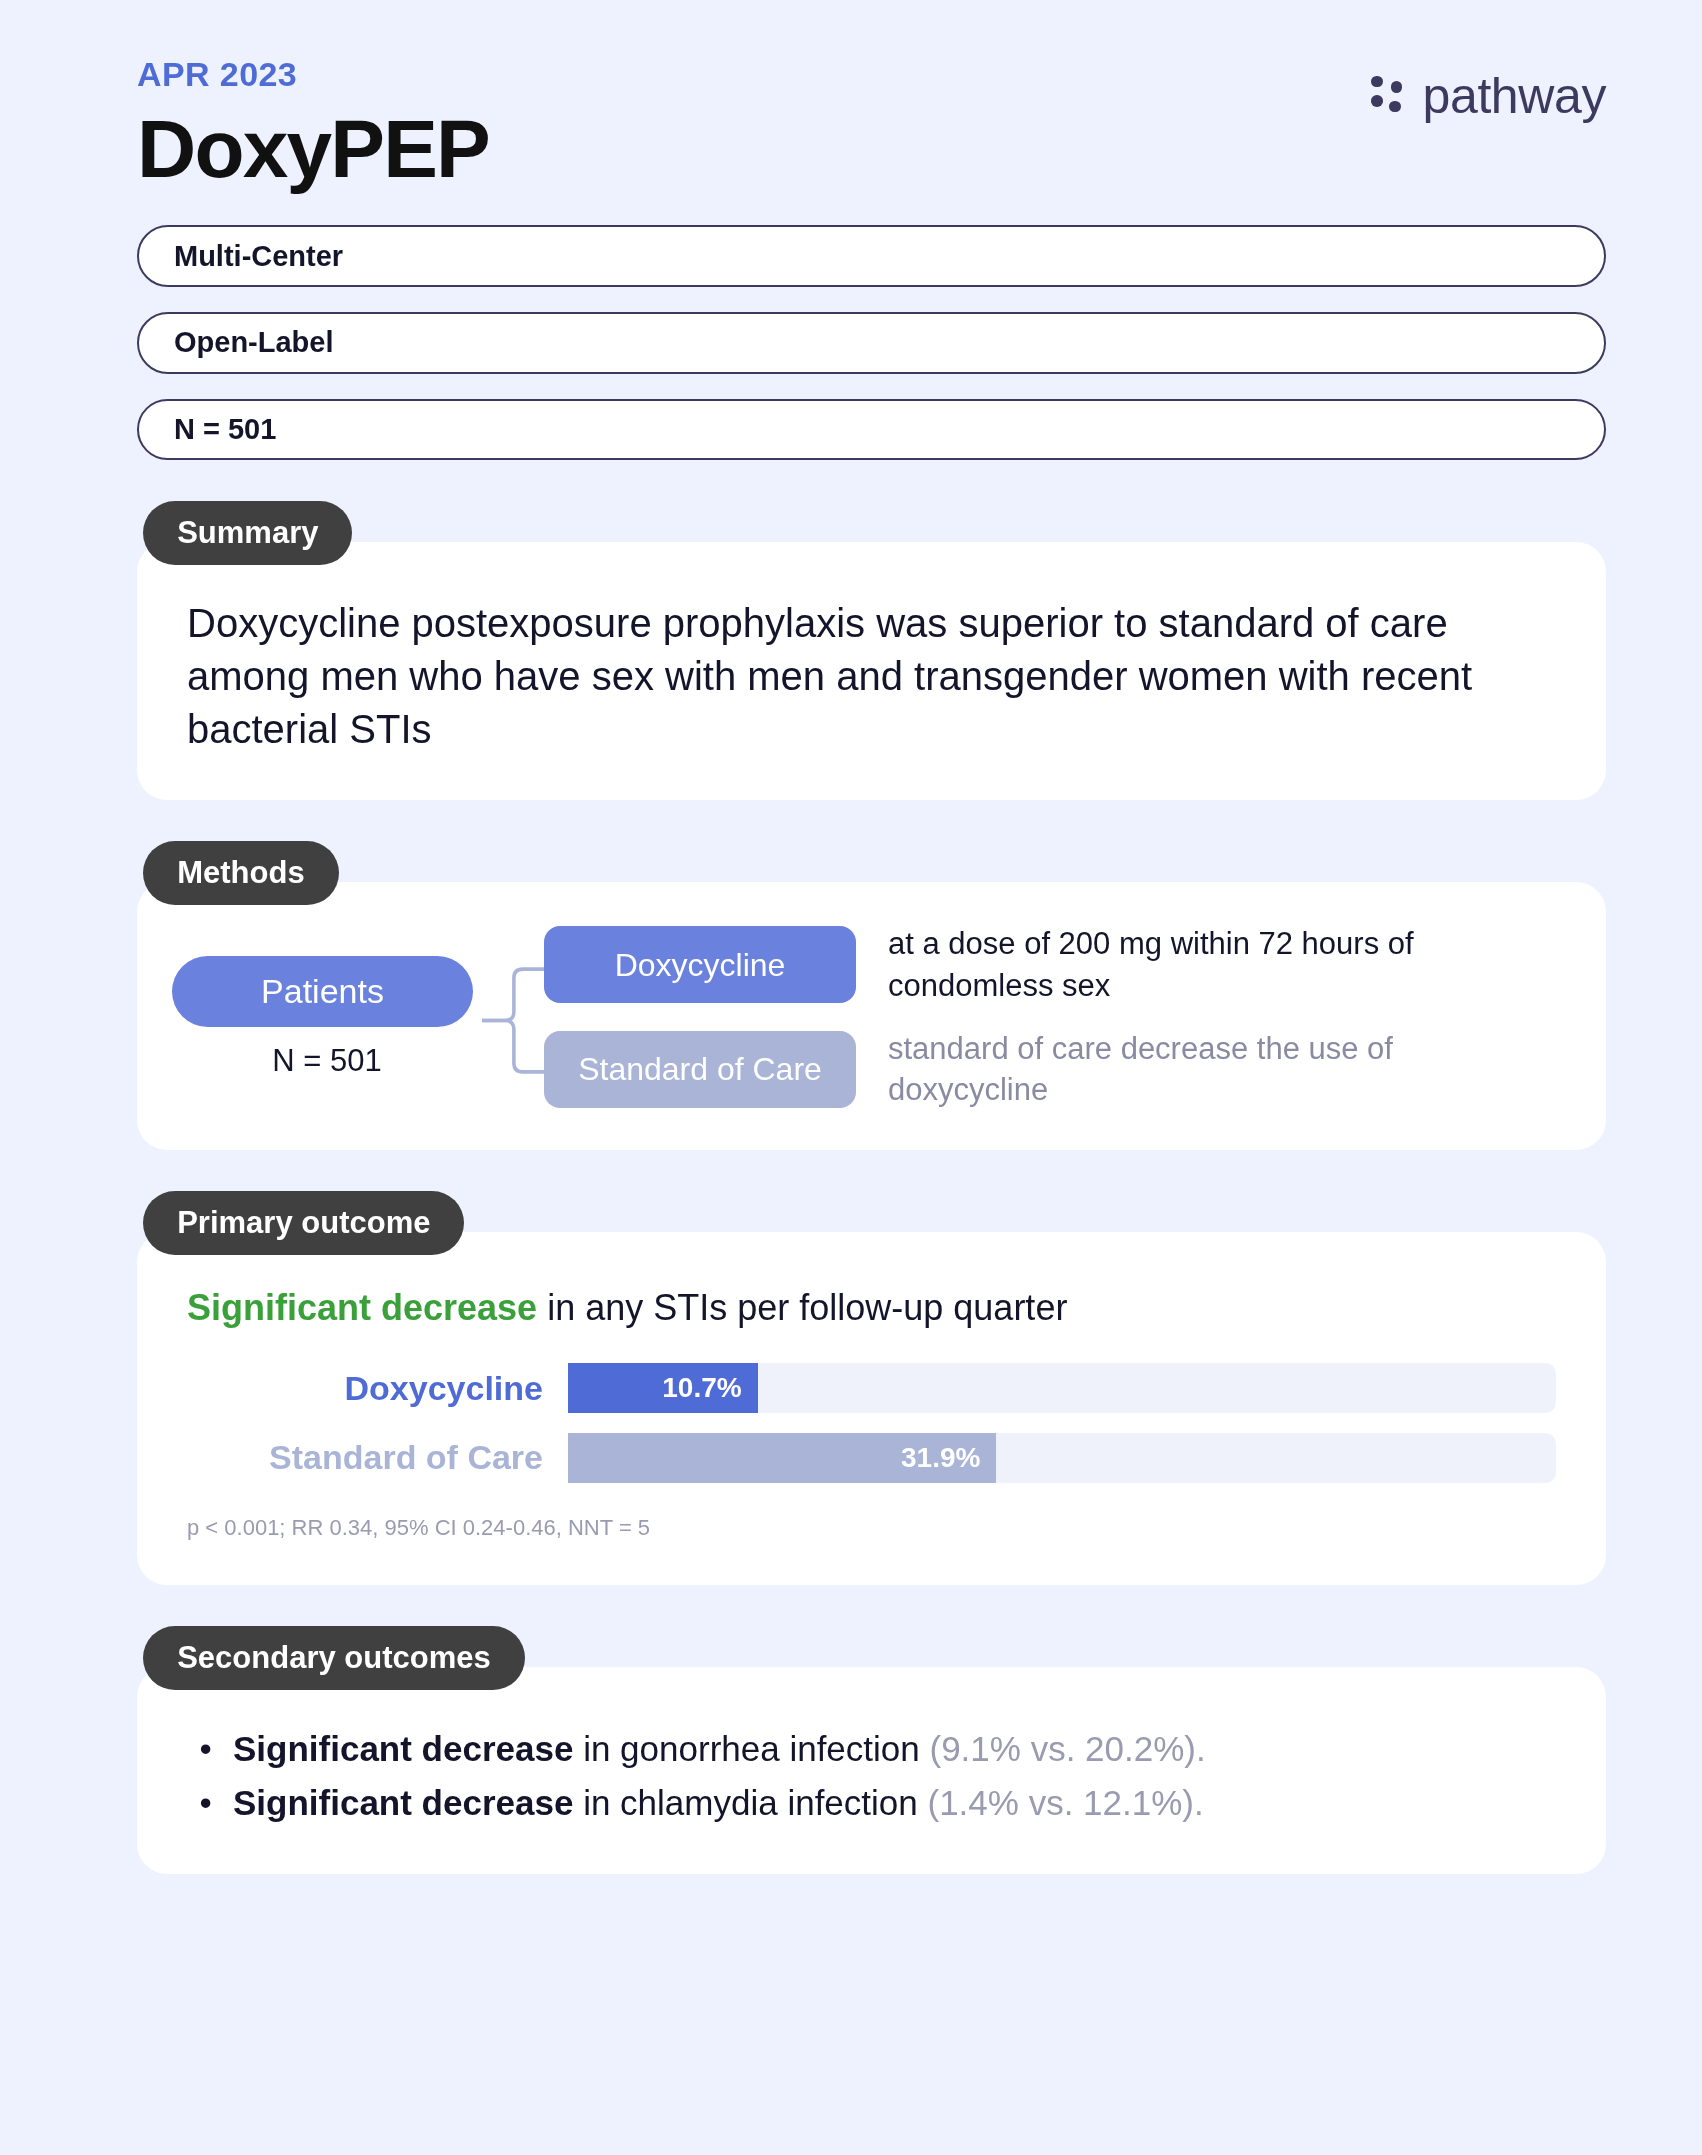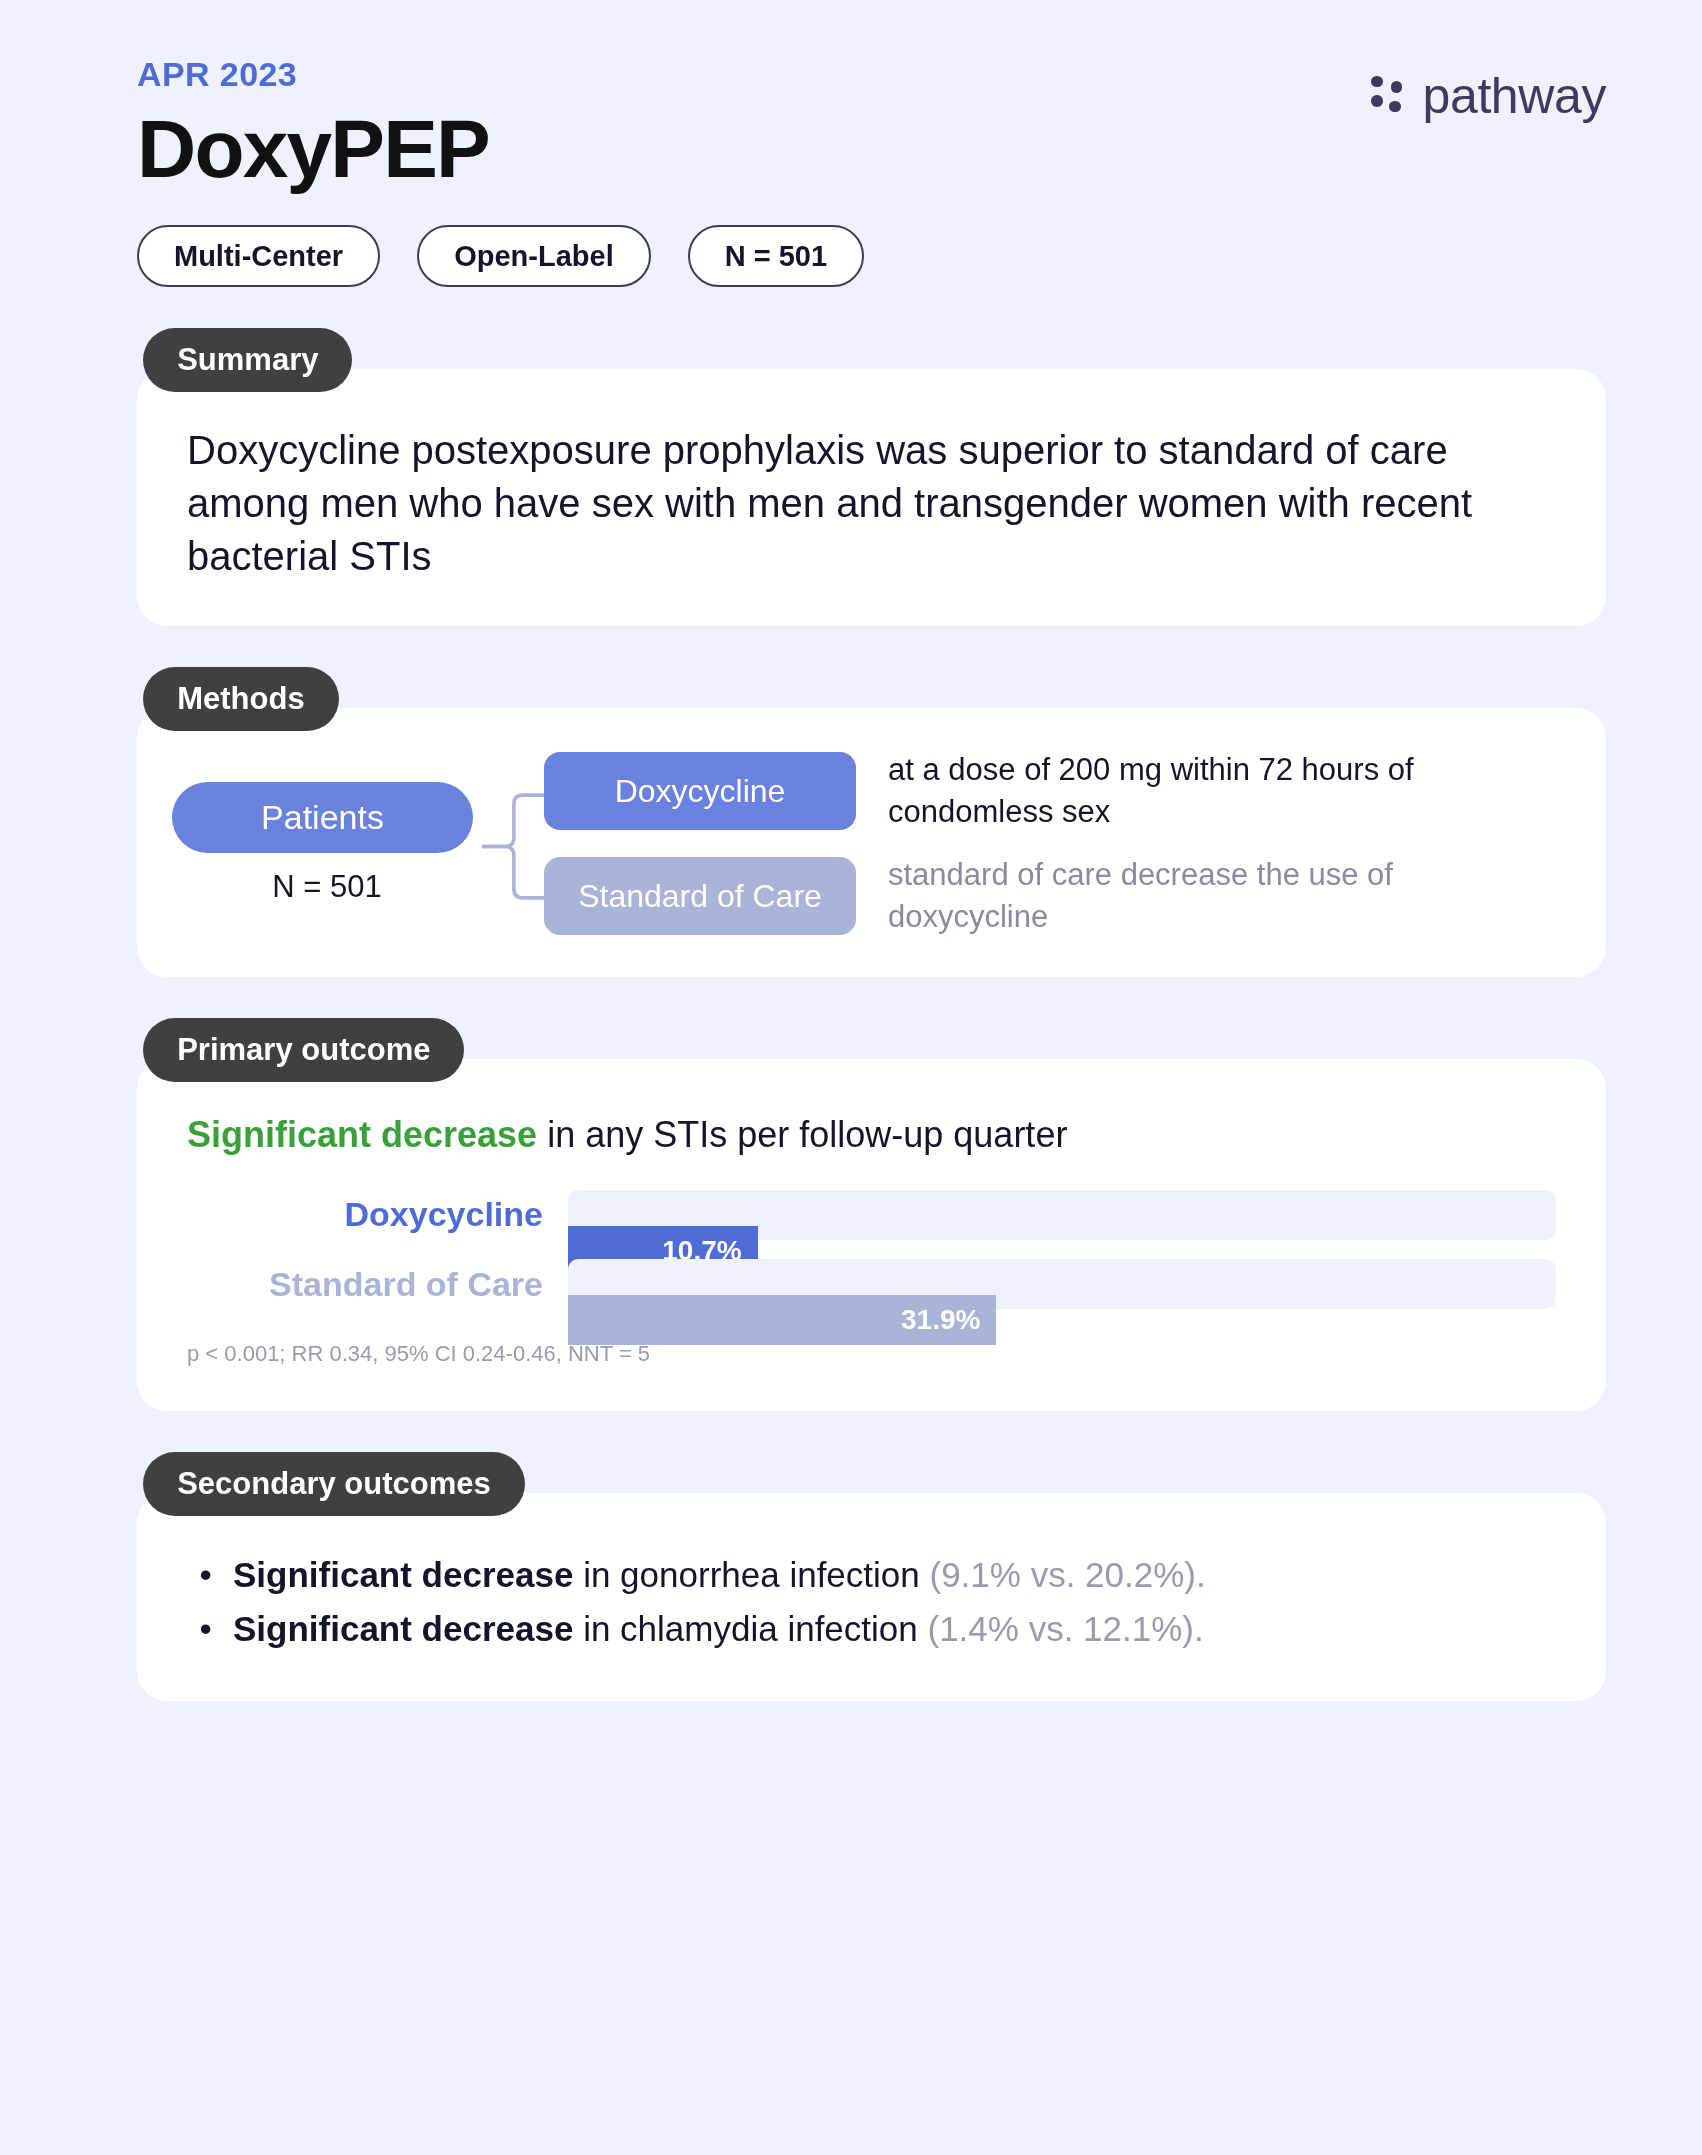--- a/index.html
+++ b/index.html
@@ -64,22 +64,23 @@
     font-size: 82px;
     font-weight: bold;
     color: #111;
     letter-spacing: -1.8px;
     margin: 10.6px 0 0 0;
     line-height: 1.08;
   }
 
   .pills {
     display: flex;
-    gap: 37px;
+    gap: 25px;
     margin-top: 32px;
+    flex-direction: column;
   }
   .pill {
     border: 2.7px solid #3c3a5e;
     border-radius: 886px;
     background: #ffffff;
     color: #14142b;
     font-size: 29px;
     font-weight: bold;
     padding: 12.4px 35px;
     white-space: nowrap;
@@ -200,21 +201,20 @@
   .bar-fill {
     height: 50px;
     border-radius: 0;
     display: flex;
     align-items: center;
     justify-content: flex-end;
     padding-right: 16px;
     color: #ffffff;
     font-size: 28px;
     font-weight: bold;
-    margin-top: 36px;
   }
   .bar-fill.doxy { background: #4f6bd6; }
   .bar-fill.soc  { background: #a9b4d6; }
   .stats {
     text-align: left;
     color: #9a9ab0;
     font-size: 22px;
     margin-top: 32px;
   }
 

